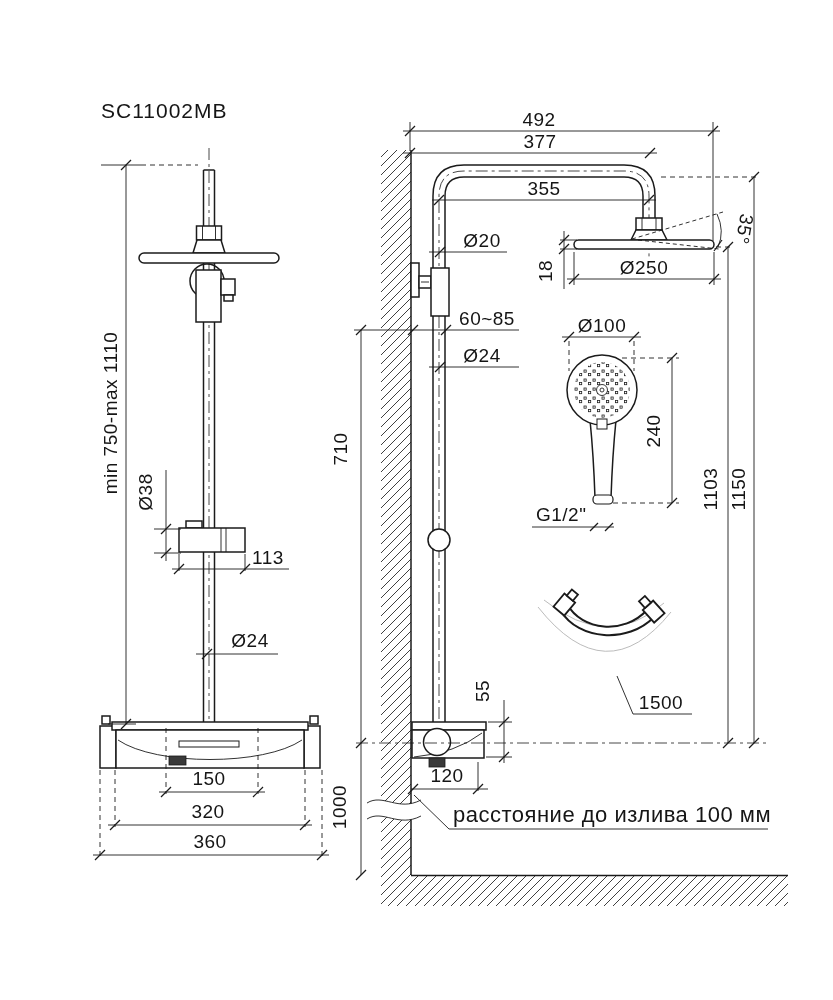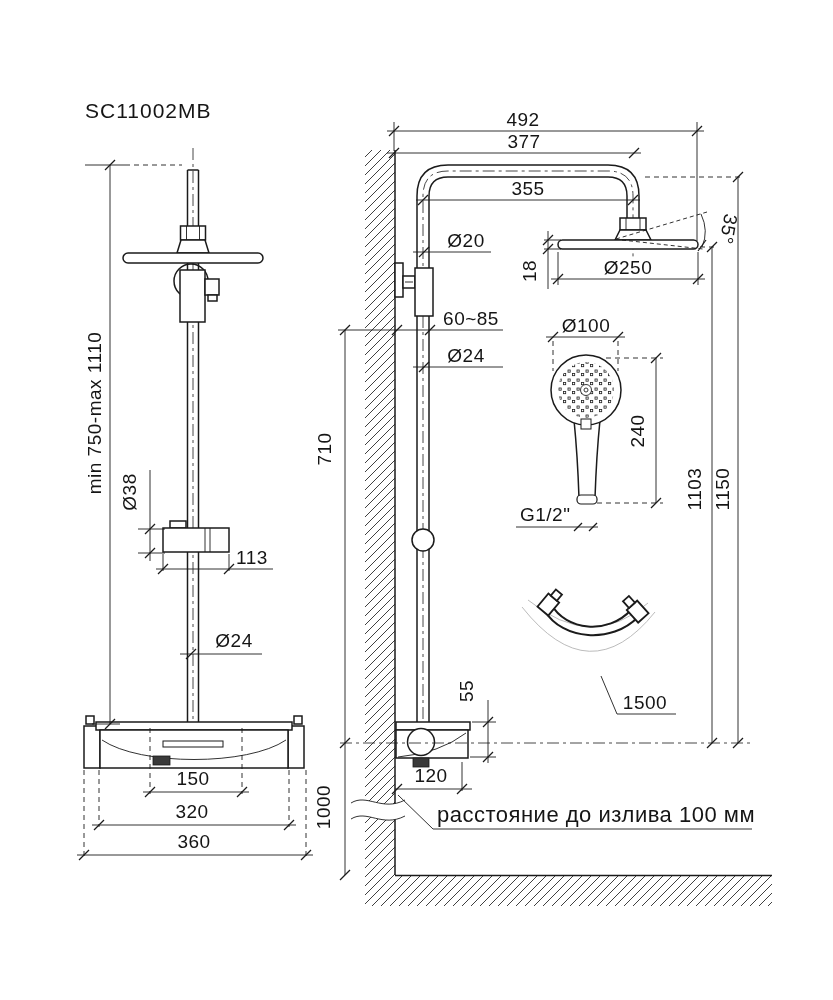--- a/index.html
+++ b/index.html
@@ -1,16 +1,16 @@
 <!DOCTYPE html>
 <html><head>
 <meta charset="utf-8">
 <style>
   html,body{margin:0;padding:0;background:#ffffff;}
-  .stage{position:relative;width:772px;height:1000px;background:#fff;overflow:hidden;}
+  .stage{position:relative;width:772px;height:1000px;background:#fff;overflow:hidden;padding-left:16px;}
   svg{display:block;}
   .ol{stroke:#1b1b1b;stroke-width:1.5;fill:none;}
   .olf{stroke:#1b1b1b;stroke-width:1.5;fill:#ffffff;}
   .tl{stroke:#1b1b1b;stroke-width:0.9;fill:none;}
   .dash{stroke:#1b1b1b;stroke-width:0.9;fill:none;stroke-dasharray:5 4;}
   .cl{stroke:#1b1b1b;stroke-width:0.8;fill:none;stroke-dasharray:12 4 3 4;}
   .tick{stroke:#1b1b1b;stroke-width:1.2;fill:none;}
   .dark{fill:#3a3a3a;stroke:#1b1b1b;stroke-width:0.8;}
   .fan{stroke:#b3b3b3;stroke-width:0.9;fill:none;}
   .txt{font-family:"Liberation Sans",sans-serif;font-size:19px;fill:#151515;letter-spacing:0.5px;}

